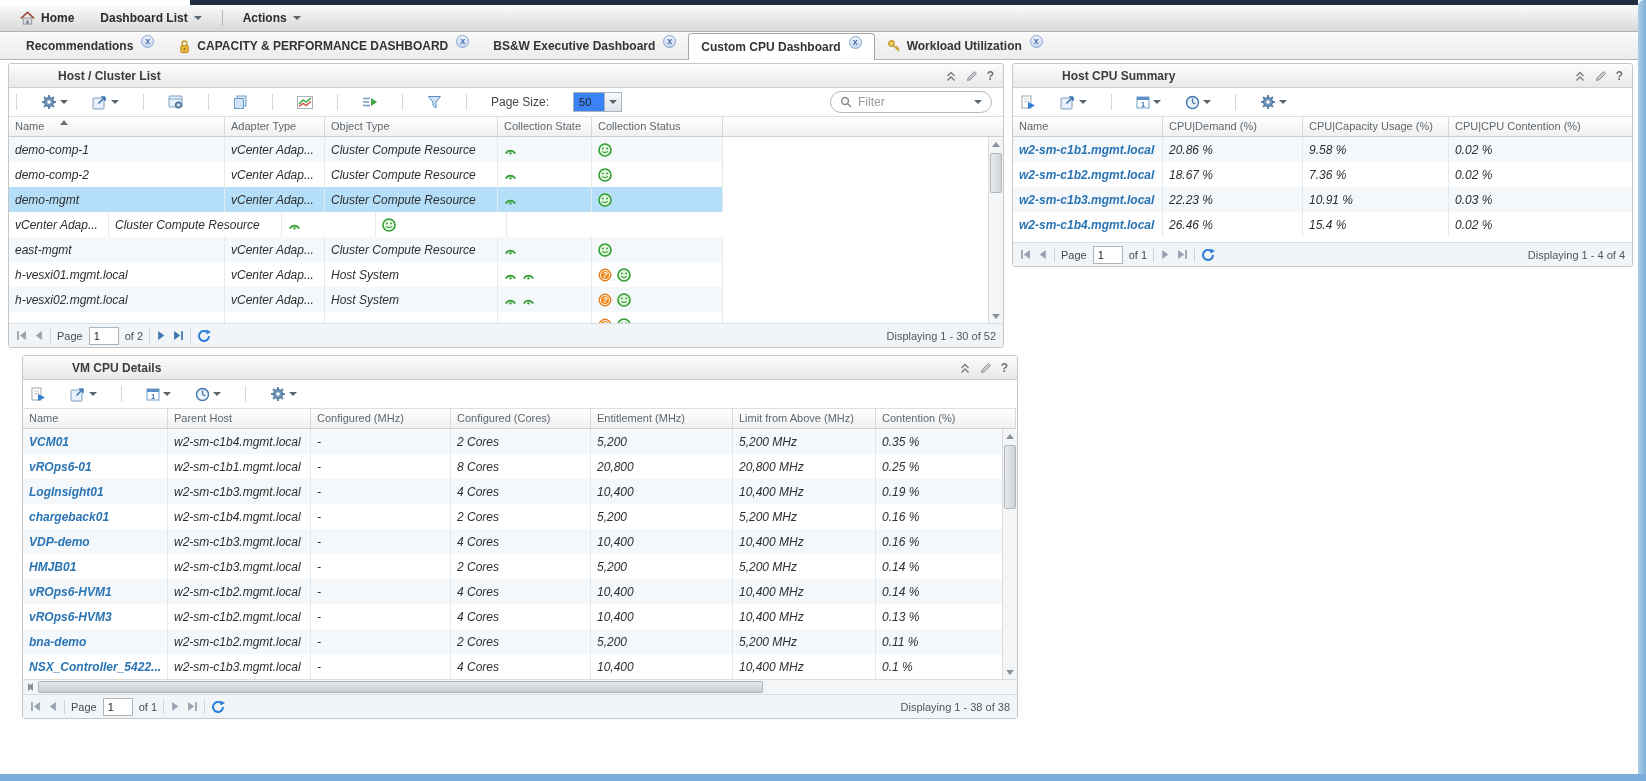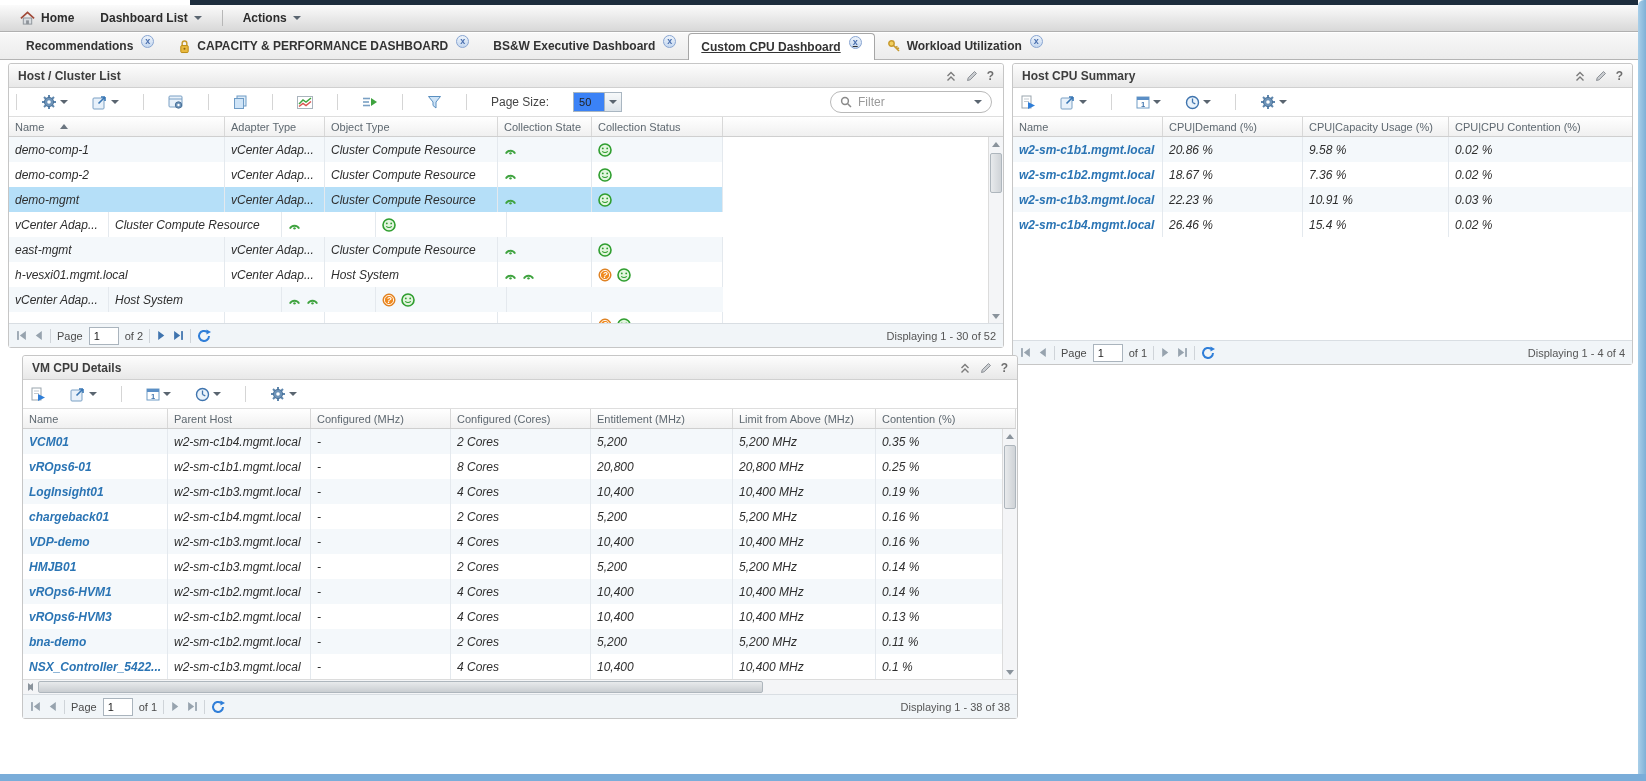--- a/index.html
+++ b/index.html
@@ -23,33 +23,33 @@
   .caret{width:0;height:0;border-left:4px solid transparent;border-right:4px solid transparent;
          border-top:4px solid #5a6570;display:inline-block;}
 
   
   .tabstrip{position:absolute;top:33px;left:0;right:8px;height:27px;
             background:linear-gradient(#f8f8f8,#ececec);border-bottom:1px solid #b4b4b4;
             display:flex;align-items:flex-end;padding-left:14px;}
   .tab{display:inline-flex;align-items:center;gap:6px;height:26px;padding:0 12px;
        font-size:12px;font-weight:bold;color:#333;position:relative;cursor:default;}
   .tab.active{background:#fff;border:1px solid #a6a6a6;border-bottom:none;
-              border-radius:4px 4px 0 0;margin-bottom:-1px;height:27px;z-index:2;text-decoration:underline;}
+              border-radius:4px 4px 0 0;margin-bottom:-1px;height:27px;z-index:2;}
   .tab-close{display:inline-block;width:13px;height:13px;border-radius:50%;
              background:linear-gradient(#eef4fb,#c4d7ef);border:1px solid #88a5d2;
              color:#4a6fae;font-size:9px;font-weight:bold;line-height:11px;text-align:center;
              position:relative;top:-5px;margin-left:2px;cursor:pointer;}
 
   
   .panel{position:absolute;background:#fff;border:1px solid #c6c6c6;border-radius:3px;
          display:flex;flex-direction:column;}
   .panel-header{flex:0 0 24px;background:linear-gradient(#fdfdfd,#e8e8e8);
                 border-bottom:1px solid #d0d0d0;display:flex;align-items:center;
                 padding:0 9px;border-radius:3px 3px 0 0;}
-  .panel-title{font-size:12px;font-weight:bold;color:#3d3d3d;}
+  .panel-title{font-size:12px;font-weight:bold;color:#3d3d3d;margin-left:40px;}
   .ph-icons{margin-left:auto;display:flex;gap:9px;align-items:center;}
   .ph-ic{cursor:pointer;display:flex;align-items:center;}
   .help-glyph{font-size:12px;font-weight:bold;color:#6e6e6e;}
 
   .toolbar{flex:0 0 29px;border-bottom:1px solid #dedede;display:flex;align-items:center;
            padding:0 7px;gap:24px;}
   .tsep{width:1px;height:16px;background:#d5d5d5;}
   .tbtn{display:flex;align-items:center;gap:3px;cursor:pointer;}
   .tlabel{font-size:12px;color:#444;}
 
@@ -60,21 +60,21 @@
 
   .filterbox{display:flex;align-items:center;width:162px;height:22px;border:1px solid #b9b9b9;
              border-radius:12px;padding:0 9px;background:#fff;gap:6px;margin-left:auto;margin-right:4px;}
   .filterbox input{border:none;outline:none;flex:1;font-size:12px;color:#be185d;min-width:0;background:transparent;}
   .filterbox input::placeholder{color:#9a9a9a;}
 
   
   .grid{flex:1;position:relative;overflow:hidden;}
   .gridhead{height:20px;display:flex;background:linear-gradient(#ffffff,#f0f0f0);
             border-bottom:1px solid #cfcfcf;font-size:11px;color:#5e6870;}
-  .gh{padding:3px 6px;border-right:1px solid #d8d8d8;display:flex;align-items:center;gap:16px;
+  .gh{padding:3px 6px;border-right:1px solid #d8d8d8;display:flex;align-items:flex-start;gap:16px;
       overflow:hidden;white-space:nowrap;cursor:pointer;}
   .gh.fill{flex:1;border-right:none;cursor:default;}
   .rows{overflow:hidden;font-style:italic;}
   .row{height:25px;display:flex;font-size:12px;color:#2e2e2e;background:#fff;}
   .rows .row:nth-child(odd){background:#f4f8fb;}   
   .rows .row.selected{background:#b5dff8;}
   .cell{padding:5px 6px;border-right:1px solid #e4e9ee;overflow:hidden;white-space:nowrap;
         text-overflow:ellipsis;display:flex;align-items:center;gap:5px;}
   .link{color:#2a74b4;font-weight:bold;cursor:pointer;}
 
@@ -467,20 +467,21 @@
                 <circle cx="7" cy="7" r="6" fill="#e2f5de" stroke="#2f9e2f" stroke-width="1.6"></circle>
                 <circle cx="4.8" cy="5.4" r="0.9" fill="#2f9e2f"></circle>
                 <circle cx="9.2" cy="5.4" r="0.9" fill="#2f9e2f"></circle>
                 <path d="M4.2 8.3 Q7 10.8 9.8 8.3" fill="none" stroke="#2f9e2f" stroke-width="1.1"></path>
               </svg>
             </span>
           </div>
         </div>
 
         <div class="row">
+          <div class="cell c1">h-vesxi02.mgmt.local</div>
           <div class="cell c2">vCenter Adap...</div>
           <div class="cell c3">Host System</div>
           <div class="cell c4">
             <span class="ic">
               <svg width="13" height="10" viewBox="0 0 14 10">
                 <path d="M2 9 A5.5 5.5 0 0 1 12 9" fill="none" stroke="#3fa33f" stroke-width="2"></path>
                 <circle cx="7" cy="8.6" r="1.3" fill="#3fa33f"></circle>
               </svg>
             </span>
             <span class="ic">
@@ -588,21 +589,21 @@
     <span class="pbtn">
         <svg width="14" height="14" viewBox="0 0 14 14">
           <path d="M12 7 a5 5 0 1 1 -1.8 -3.9" fill="none" stroke="#2f7ed8" stroke-width="2"></path>
           <polygon points="9.5,0.5 14,3 9.5,5.5" fill="#2f7ed8"></polygon>
         </svg>
       </span>
     <span class="displaying">Displaying 1 - 30 of 52</span>
   </div>
 </div>
 
-<div class="panel hcs" style="left:1012px;top:63px;width:621px;height:302px;">
+<div class="panel hcs" style="left:1012px;top:63px;width:621px;height:204px;">
   <div class="panel-header">
     <span class="panel-title">Host CPU Summary</span>
     <span class="ph-icons">
       <span class="ph-ic">
         <svg width="12" height="12" viewBox="0 0 12 12">
             <path d="M2.5 6 L6 2.5 L9.5 6 M2.5 10.5 L6 7 L9.5 10.5" stroke="#7b7b7b" stroke-width="1.4" fill="none"></path>
           </svg>
       </span>
       <span class="ph-ic">
         <svg width="12" height="12" viewBox="0 0 12 12">

